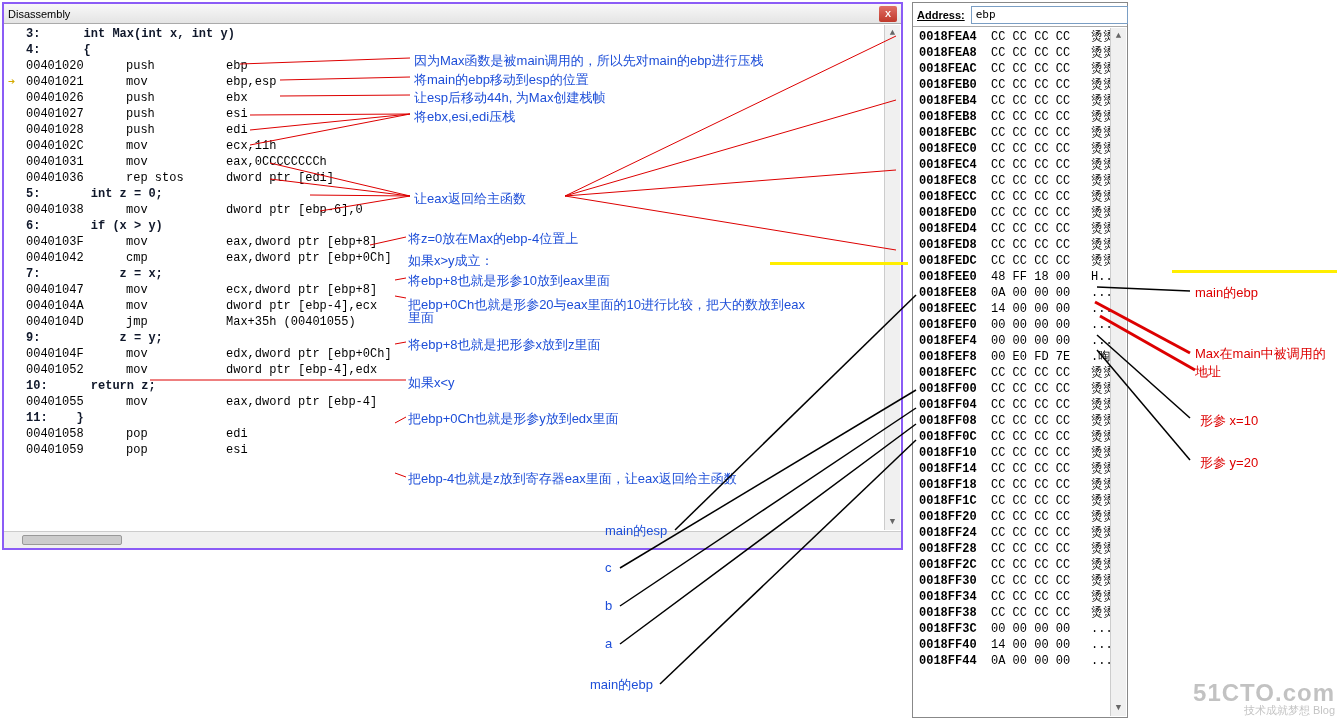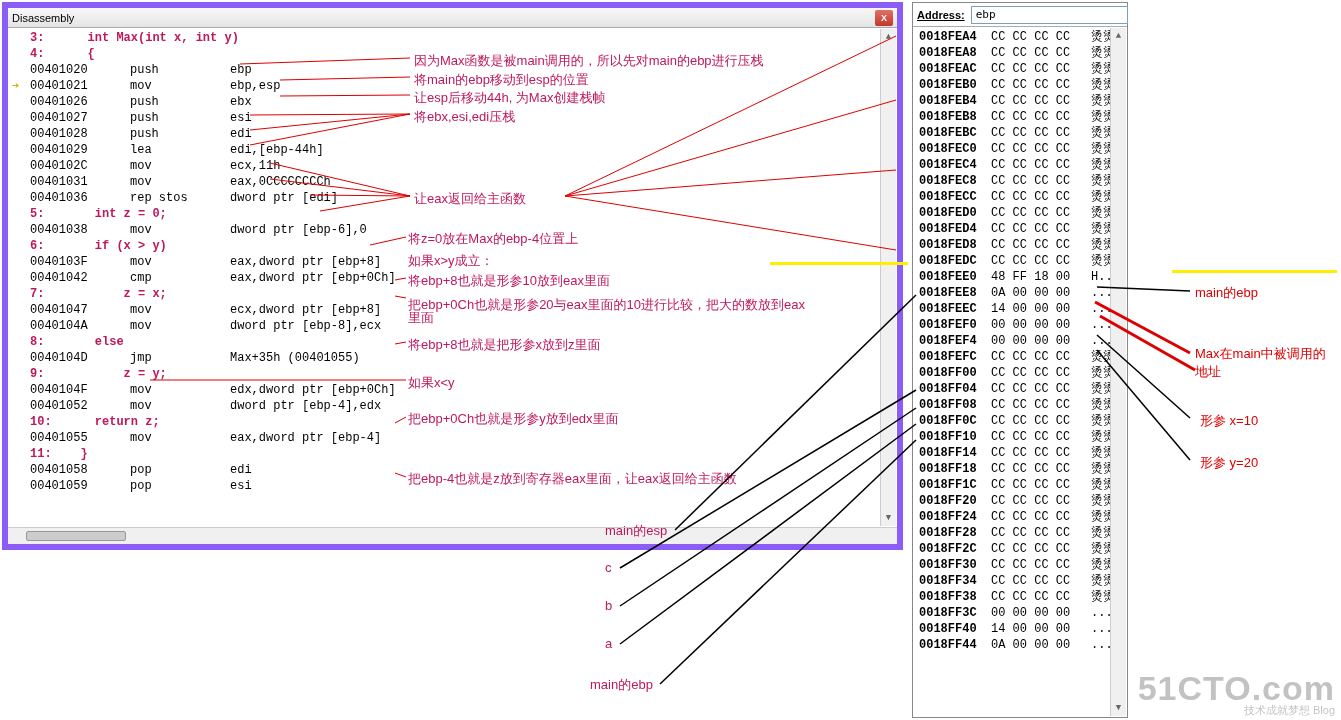--- a/index.html
+++ b/index.html
@@ -1,81 +1,79 @@
 <!DOCTYPE html>
 <html><head>
 <meta charset="utf-8">
 <style>
   *{box-sizing:border-box;margin:0;padding:0}
   body{font-family:Consolas,"Courier New",monospace;font-size:12px;background:#fff;width:1341px;height:720px;position:relative;overflow:hidden}
-  .panel{position:absolute;border:6px solid #8b5cf6;background:#fff}
+  .panel{position:absolute;border:2px solid #8b5cf6;background:#fff}
   .disasm{left:2px;top:2px;width:901px;height:548px;display:flex;flex-direction:column}
   .titlebar{display:flex;justify-content:space-between;align-items:center;height:20px;padding:0 4px;background:linear-gradient(#f8f8f8,#e4e4e4);border-bottom:1px solid #aaa;font-family:Tahoma,sans-serif;font-size:11px}
   .close-btn{width:18px;height:16px;background:linear-gradient(#e07066,#c0392b);color:#fff;display:flex;align-items:center;justify-content:center;border-radius:2px;cursor:pointer;font-size:9px;font-weight:bold}
   .body{flex:1;overflow:auto;padding:2px 4px;position:relative;background:#fff}
   .line{display:flex;white-space:pre;height:16px;line-height:16px}
   .gutter{width:18px;flex:none}
   .arrow{color:#d4aa00}
   .codecell{flex:none}
   .addr{width:100px}
   .opc{width:100px}
   .args{width:220px}
-  .srctext{font-weight:bold;color:#be185d}
-  .ann{position:absolute;color:#be185d;font-family:"Microsoft YaHei","SimSun",sans-serif;font-size:13px;white-space:nowrap;pointer-events:none}
+  .srctext{font-weight:bold;color:#0f172a}
+  .ann{position:absolute;color:#1d4ed8;font-family:"Microsoft YaHei","SimSun",sans-serif;font-size:13px;white-space:nowrap;pointer-events:none}
   .hscroll{height:17px;border-top:1px solid #ccc;background:#f0f0f0;display:flex;align-items:center;padding:0 18px}
   .thumb{width:100px;height:10px;background:#ccc;border:1px solid #999;border-radius:2px}
   .vscroll{position:absolute;right:1px;top:21px;bottom:18px;width:16px;background:#f0f0f0;border-left:1px solid #ccc}
   .vsb-arrow{height:16px;display:flex;align-items:center;justify-content:center;color:#666;font-size:9px}
 
   .mem{position:absolute;left:912px;top:2px;width:216px;height:716px;border:1px solid #888;background:#fff;display:flex;flex-direction:column}
   .mem-head{display:flex;align-items:center;height:24px;padding:0 4px;border-bottom:1px solid #aaa;font-family:Tahoma,sans-serif;font-size:11px;gap:6px}
   .mem-head input{flex:1;height:18px;border:1px solid #7a9ec4;font-family:Consolas,monospace;font-size:11px;padding:0 4px}
   .mem-body{flex:1;overflow:hidden;padding:2px 2px 2px 6px;position:relative}
   .mrow{display:flex;white-space:pre;height:16px;line-height:16px}
   .maddr{width:72px;font-weight:bold}
   .mbytes{width:100px}
   .mascii{flex:1;color:#000}
   .mem .vscroll{top:25px;bottom:1px}
 
   .side-ann{position:absolute;color:#d00;font-family:"Microsoft YaHei","SimSun",sans-serif;font-size:13px;white-space:nowrap}
   svg.overlay{position:absolute;left:0;top:0;pointer-events:none}
   .watermark{position:absolute;right:6px;bottom:4px;color:rgba(80,80,80,0.35);font-family:Arial,sans-serif;text-align:right;line-height:1}
-  .watermark .big{font-size:34px;font-weight:bold;letter-spacing:1px}
+  .watermark .big{font-size:24px;font-weight:bold;letter-spacing:1px}
   .watermark .sm{font-size:11px}
   .hl-yellow{position:absolute;height:3px;background:#ffee00}
 </style>
 </head>
 <body>
 
 <div class="panel disasm">
   <div class="titlebar">
     <span>Disassembly</span>
     <span class="close-btn">X</span>
   </div>
   <div class="body" id="disasm-body">
       <div class="line"><span class="gutter"></span><span class="srctext">3:      int Max(int x, int y)</span></div>
       <div class="line"><span class="gutter"></span><span class="srctext">4:      {</span></div>
       <div class="line"><span class="gutter"></span><span class="codecell addr">00401020</span><span class="codecell opc">push</span><span class="codecell args">ebp</span></div>
       <div class="line"><span class="gutter"><span class="arrow">➔</span></span><span class="codecell addr">00401021</span><span class="codecell opc">mov</span><span class="codecell args">ebp,esp</span></div>
       <div class="line"><span class="gutter"></span><span class="codecell addr">00401026</span><span class="codecell opc">push</span><span class="codecell args">ebx</span></div>
       <div class="line"><span class="gutter"></span><span class="codecell addr">00401027</span><span class="codecell opc">push</span><span class="codecell args">esi</span></div>
       <div class="line"><span class="gutter"></span><span class="codecell addr">00401028</span><span class="codecell opc">push</span><span class="codecell args">edi</span></div>
-      <div class="line"><span class="gutter"></span><span class="codecell addr">00401029</span><span class="codecell opc">lea</span><span class="codecell args">edi,[ebp-44h]</span></div>
       <div class="line"><span class="gutter"></span><span class="codecell addr">0040102C</span><span class="codecell opc">mov</span><span class="codecell args">ecx,11h</span></div>
       <div class="line"><span class="gutter"></span><span class="codecell addr">00401031</span><span class="codecell opc">mov</span><span class="codecell args">eax,0CCCCCCCCh</span></div>
       <div class="line"><span class="gutter"></span><span class="codecell addr">00401036</span><span class="codecell opc">rep stos</span><span class="codecell args">dword ptr [edi]</span></div>
       <div class="line"><span class="gutter"></span><span class="srctext">5:       int z = 0;</span></div>
       <div class="line"><span class="gutter"></span><span class="codecell addr">00401038</span><span class="codecell opc">mov</span><span class="codecell args">dword ptr [ebp-6],0</span></div>
       <div class="line"><span class="gutter"></span><span class="srctext">6:       if (x &gt; y)</span></div>
       <div class="line"><span class="gutter"></span><span class="codecell addr">0040103F</span><span class="codecell opc">mov</span><span class="codecell args">eax,dword ptr [ebp+8]</span></div>
       <div class="line"><span class="gutter"></span><span class="codecell addr">00401042</span><span class="codecell opc">cmp</span><span class="codecell args">eax,dword ptr [ebp+0Ch]</span></div>
       <div class="line"><span class="gutter"></span><span class="srctext">7:           z = x;</span></div>
       <div class="line"><span class="gutter"></span><span class="codecell addr">00401047</span><span class="codecell opc">mov</span><span class="codecell args">ecx,dword ptr [ebp+8]</span></div>
-      <div class="line"><span class="gutter"></span><span class="codecell addr">0040104A</span><span class="codecell opc">mov</span><span class="codecell args">dword ptr [ebp-8],ecx</span></div>
-      <div class="line"><span class="gutter"></span><span class="srctext">8:       else</span></div>
+      <div class="line"><span class="gutter"></span><span class="codecell addr">0040104A</span><span class="codecell opc">mov</span><span class="codecell args">dword ptr [ebp-4],ecx</span></div>
       <div class="line"><span class="gutter"></span><span class="codecell addr">0040104D</span><span class="codecell opc">jmp</span><span class="codecell args">Max+35h (00401055)</span></div>
       <div class="line"><span class="gutter"></span><span class="srctext">9:           z = y;</span></div>
       <div class="line"><span class="gutter"></span><span class="codecell addr">0040104F</span><span class="codecell opc">mov</span><span class="codecell args">edx,dword ptr [ebp+0Ch]</span></div>
       <div class="line"><span class="gutter"></span><span class="codecell addr">00401052</span><span class="codecell opc">mov</span><span class="codecell args">dword ptr [ebp-4],edx</span></div>
       <div class="line"><span class="gutter"></span><span class="srctext">10:      return z;</span></div>
       <div class="line"><span class="gutter"></span><span class="codecell addr">00401055</span><span class="codecell opc">mov</span><span class="codecell args">eax,dword ptr [ebp-4]</span></div>
       <div class="line"><span class="gutter"></span><span class="srctext">11:    }</span></div>
       <div class="line"><span class="gutter"></span><span class="codecell addr">00401058</span><span class="codecell opc">pop</span><span class="codecell args">edi</span></div>
       <div class="line"><span class="gutter"></span><span class="codecell addr">00401059</span><span class="codecell opc">pop</span><span class="codecell args">esi</span></div>
     </div>
@@ -107,20 +105,21 @@
       <div class="mrow"><span class="maddr">0018FECC</span><span class="mbytes">CC CC CC CC</span><span class="mascii">烫烫</span></div>
       <div class="mrow"><span class="maddr">0018FED0</span><span class="mbytes">CC CC CC CC</span><span class="mascii">烫烫</span></div>
       <div class="mrow"><span class="maddr">0018FED4</span><span class="mbytes">CC CC CC CC</span><span class="mascii">烫烫</span></div>
       <div class="mrow"><span class="maddr">0018FED8</span><span class="mbytes">CC CC CC CC</span><span class="mascii">烫烫</span></div>
       <div class="mrow"><span class="maddr">0018FEDC</span><span class="mbytes">CC CC CC CC</span><span class="mascii">烫烫</span></div>
       <div class="mrow"><span class="maddr">0018FEE0</span><span class="mbytes">48 FF 18 00</span><span class="mascii">H...</span></div>
       <div class="mrow"><span class="maddr">0018FEE8</span><span class="mbytes">0A 00 00 00</span><span class="mascii">....</span></div>
       <div class="mrow"><span class="maddr">0018FEEC</span><span class="mbytes">14 00 00 00</span><span class="mascii">....</span></div>
       <div class="mrow"><span class="maddr">0018FEF0</span><span class="mbytes">00 00 00 00</span><span class="mascii">....</span></div>
       <div class="mrow"><span class="maddr">0018FEF4</span><span class="mbytes">00 00 00 00</span><span class="mascii">....</span></div>
+      <div class="mrow"><span class="maddr">0018FEF8</span><span class="mbytes">00 E0 FD 7E</span><span class="mascii">.啕~</span></div>
       <div class="mrow"><span class="maddr">0018FEFC</span><span class="mbytes">CC CC CC CC</span><span class="mascii">烫烫</span></div>
       <div class="mrow"><span class="maddr">0018FF00</span><span class="mbytes">CC CC CC CC</span><span class="mascii">烫烫</span></div>
       <div class="mrow"><span class="maddr">0018FF04</span><span class="mbytes">CC CC CC CC</span><span class="mascii">烫烫</span></div>
       <div class="mrow"><span class="maddr">0018FF08</span><span class="mbytes">CC CC CC CC</span><span class="mascii">烫烫</span></div>
       <div class="mrow"><span class="maddr">0018FF0C</span><span class="mbytes">CC CC CC CC</span><span class="mascii">烫烫</span></div>
       <div class="mrow"><span class="maddr">0018FF10</span><span class="mbytes">CC CC CC CC</span><span class="mascii">烫烫</span></div>
       <div class="mrow"><span class="maddr">0018FF14</span><span class="mbytes">CC CC CC CC</span><span class="mascii">烫烫</span></div>
       <div class="mrow"><span class="maddr">0018FF18</span><span class="mbytes">CC CC CC CC</span><span class="mascii">烫烫</span></div>
       <div class="mrow"><span class="maddr">0018FF1C</span><span class="mbytes">CC CC CC CC</span><span class="mascii">烫烫</span></div>
       <div class="mrow"><span class="maddr">0018FF20</span><span class="mbytes">CC CC CC CC</span><span class="mascii">烫烫</span></div>

